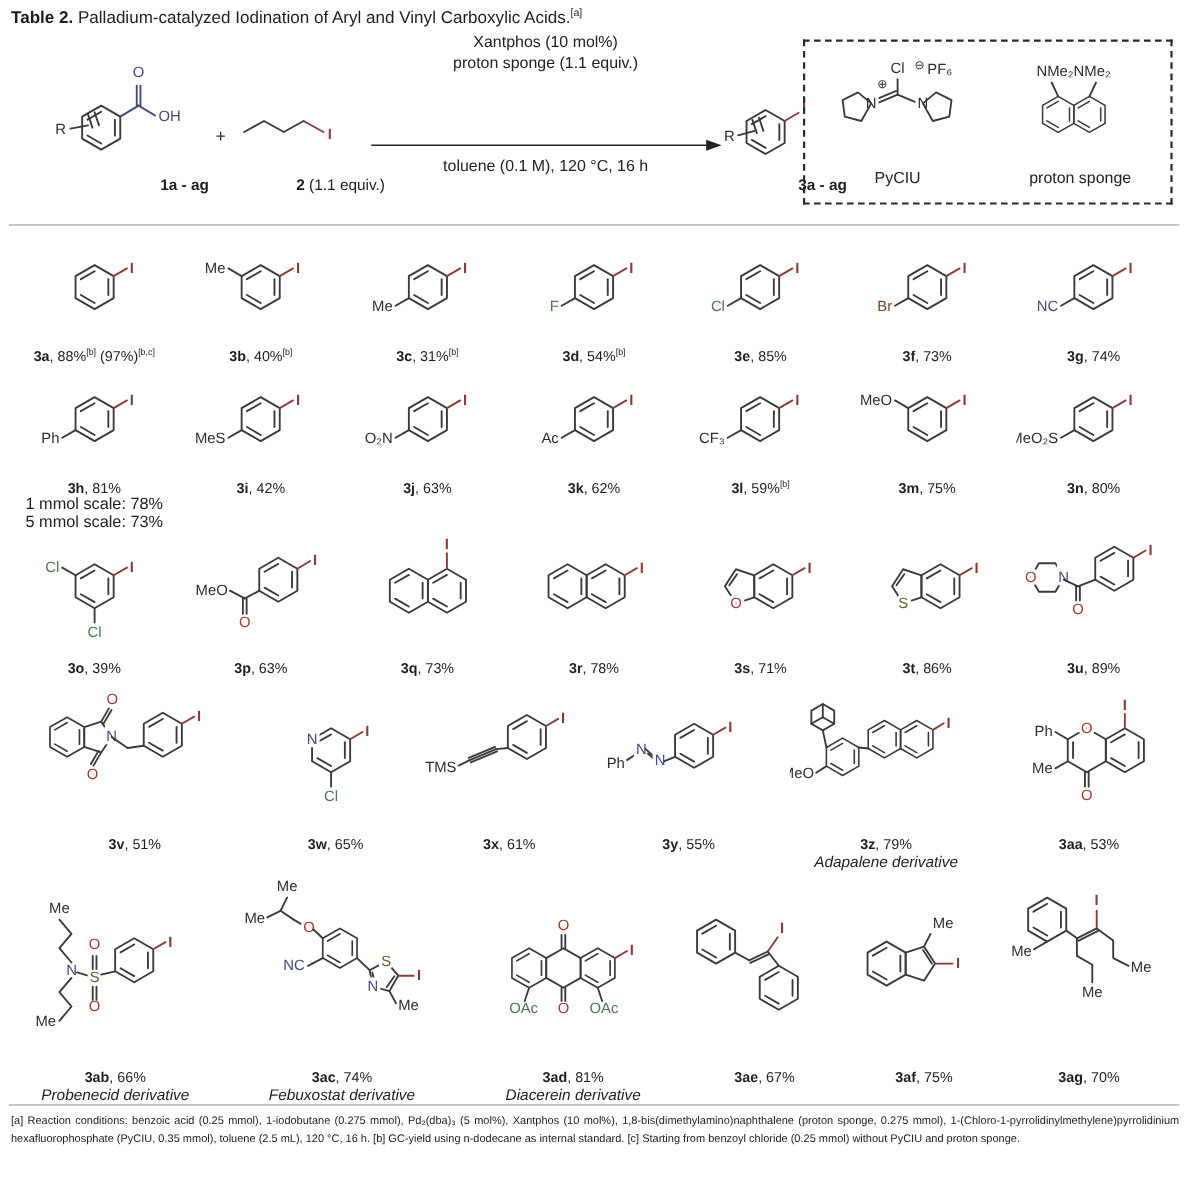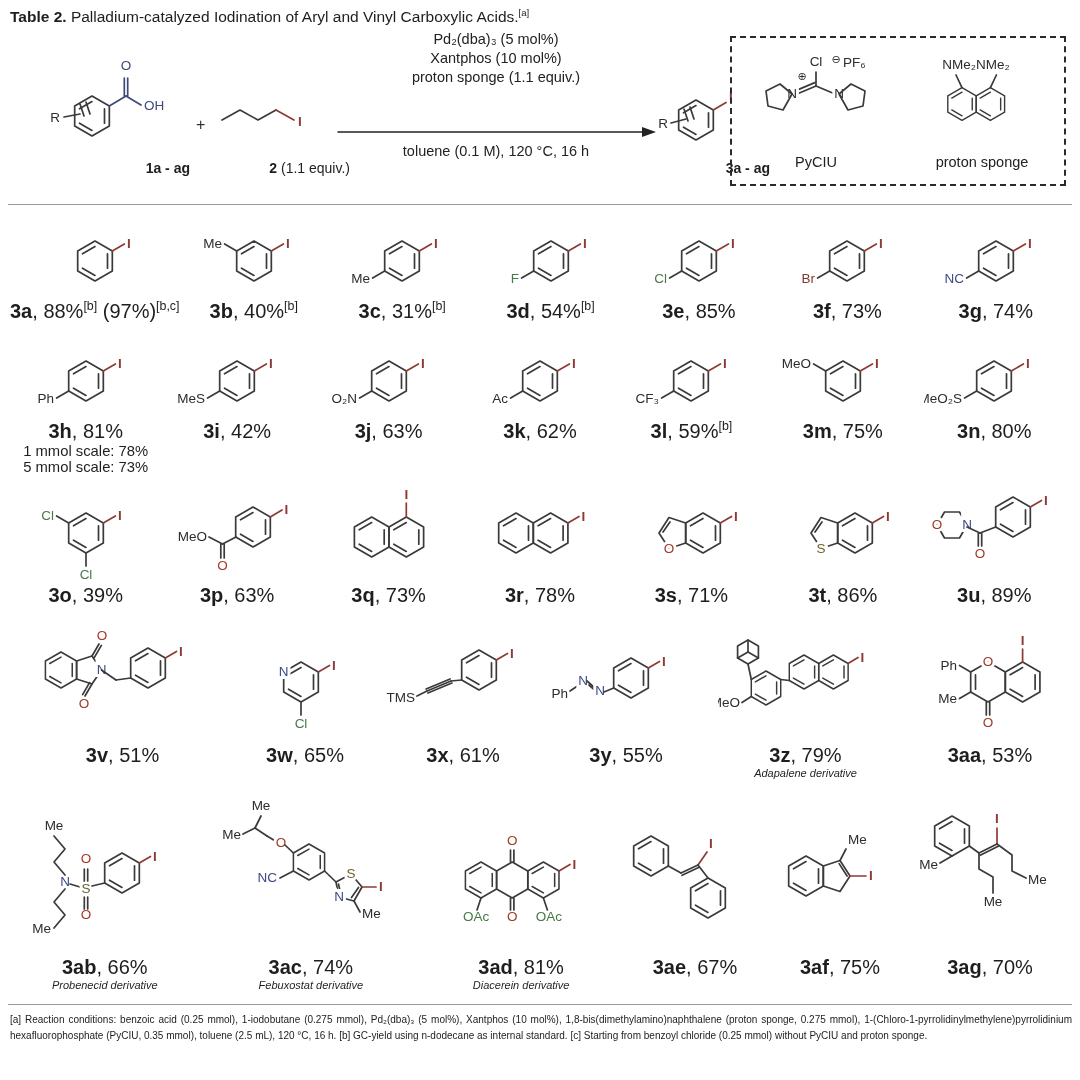--- a/index.html
+++ b/index.html
@@ -14,23 +14,23 @@
   .dashedbox {left:730px; top:36px; width:336px; height:150px; border:2px dashed #2a2a2a}
   .boxlabel {font-size:14.5px; text-align:center; color:#222}
   .divider {left:8px; width:1064px; border:none; border-top:1.5px solid #9a9a9a; position:absolute}
   .grid {position:absolute; left:10px; width:1060px; display:grid}
   .row7 {grid-template-columns:repeat(7,1fr)}
   .r4cols {grid-template-columns:1.4fr 0.8fr 1fr 0.85fr 1.3fr 0.95fr}
   .r5cols {grid-template-columns:1.15fr 1.35fr 1.2fr 0.9fr 0.75fr 0.95fr}
   .cell {display:flex; flex-direction:column; align-items:center}
   .struct {display:flex; align-items:flex-end; justify-content:center}
   .h88 .struct{height:88px} .h108 .struct{height:108px} .h120 .struct{height:120px} .h168 .struct{height:168px}
-  .plabel {font-size:20px; text-align:center; margin-top:2px; white-space:nowrap}
+  .plabel {font-size:13px; text-align:center; margin-top:18px; white-space:nowrap}
   .plabel b {font-weight:bold}
-  .pnote {font-size:11px; font-style:italic; text-align:center; white-space:nowrap}
+  .pnote {font-size:14px; font-style:italic; text-align:center; white-space:nowrap}
   .scale {font-size:14.8px; text-align:left; white-space:nowrap}
   .footnote {top:1012px; left:10px; width:1062px; font-size:10px; line-height:1.6; text-align:justify; color:#1c1c1c}
   svg line, svg path, svg polyline {stroke:#3a3a3a; stroke-width:1.7; fill:none; stroke-linecap:round; stroke-linejoin:round}
   svg text {font-size:13.5px; fill:#2d2d2d; stroke:none; font-family:"Liberation Sans","DejaVu Sans",sans-serif}
   .ib {stroke:#8e3a34} .nb {stroke:#3f4878}
   .i {fill:#8e3a34; font-weight:bold}
   .grn {fill:#49784a} .brn {fill:#7c3b2b} .red {fill:#a33a2a} .blu {fill:#3e4b85} .nvy {fill:#3f4878} .olv {fill:#6e622b}
   .ko {paint-order:stroke fill; stroke:#fff; stroke-width:6px}
   .sm {font-size:11px}
   .ah {fill:#222; stroke:none}
@@ -69,21 +69,20 @@
 <span class="abs plus">+</span>
 
 <svg class="abs" style="left:214px;top:92px" width="122" height="58" viewBox="0 0 122 58">
   <polyline points="8,28 26,18 44,28 62,18"></polyline>
   <line class="ib" x1="62" y1="18" x2="80" y2="28"></line>
   <text class="i" x="84" y="34">I</text>
 </svg>
 <div class="abs slabel" style="left:200px;top:160px;width:150px"><b>2</b><span style="font-weight:normal"> (1.1 equiv.)</span></div>
 
 <div class="abs cond" style="top:30px">
-  <div>Pd₂(dba)₃ (5 mol%)</div>
   <div>Xantphos (10 mol%)</div>
   <div>proton sponge (1.1 equiv.)</div>
 </div>
 <svg class="abs" style="left:336px;top:124px" width="322" height="16" viewBox="0 0 322 16">
   <line x1="2" y1="8" x2="306" y2="8" style="stroke:#222;stroke-width:1.5"></line>
   <polygon class="ah" points="306,3 320,8 306,13"></polygon>
 </svg>
 <div class="abs cond" style="top:142px">toluene (0.1 M), 120 °C, 16 h</div>
 
 <svg class="abs" style="left:646px;top:62px" width="110" height="96" viewBox="0 0 110 96">

